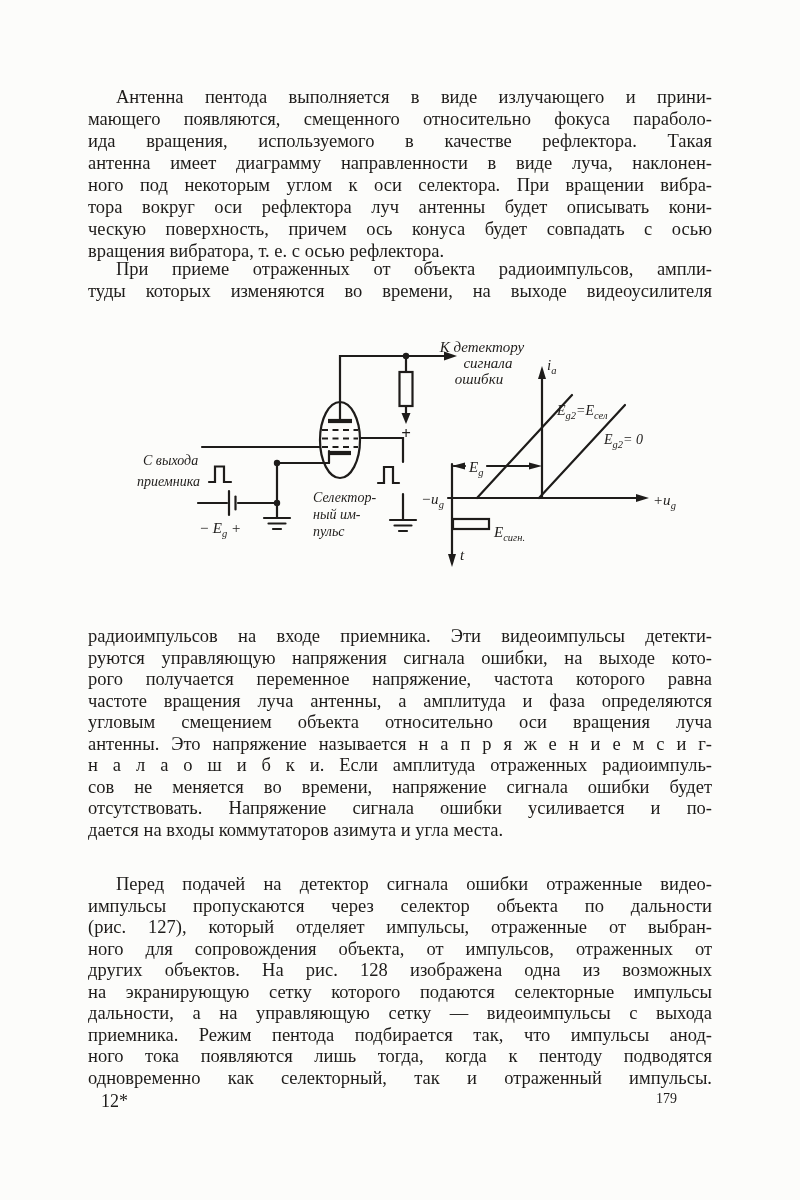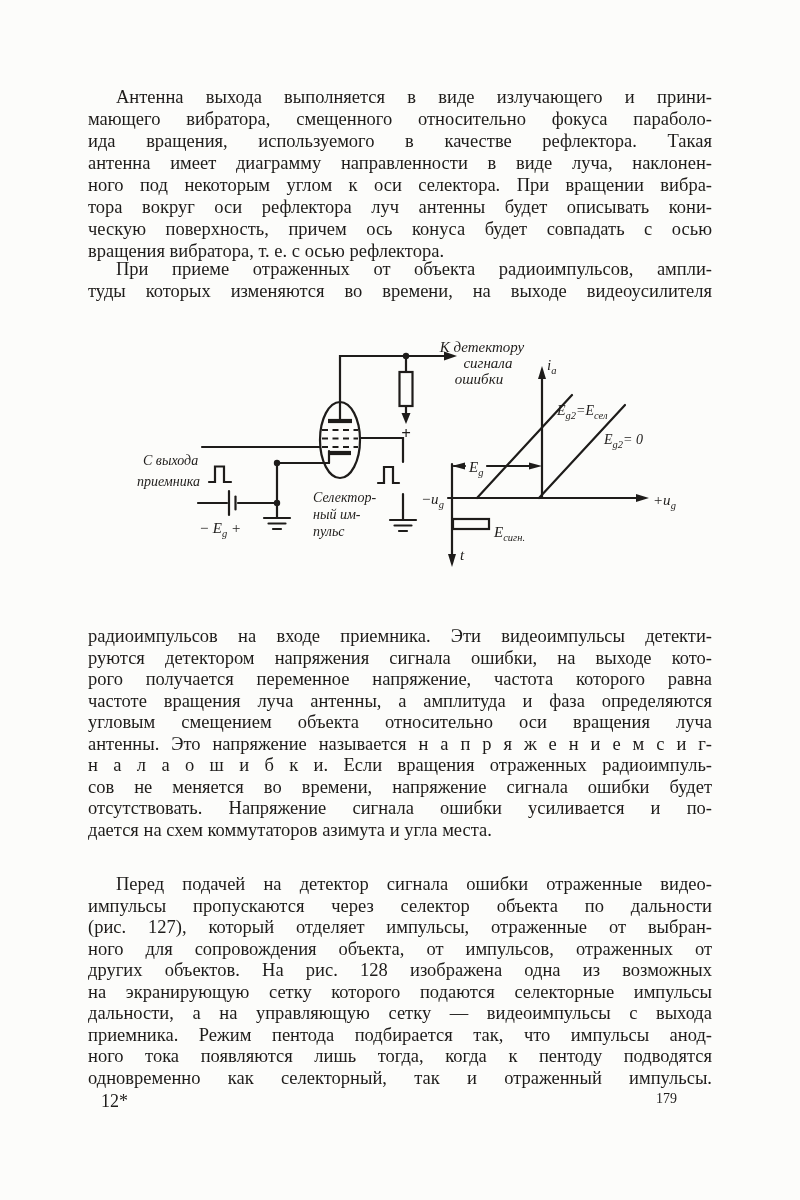--- a/index.html
+++ b/index.html
@@ -53,22 +53,22 @@
   .flabel .sub { font-size: 10.5px; }
   .flabel.small { font-size: 14px; }
   .plus { font-style: normal; font-size: 17px; font-weight: bold; }
 </style>
 </head>
 <body>
 
 <div class="page">
 
   <div class="para p1">
-      <div class="line indent">Антенна выхода выполняется в виде излучающего и прини-</div>
-      <div class="line">мающего вибратора, смещенного относительно фокуса параболо-</div>
+      <div class="line indent">Антенна пентода выполняется в виде излучающего и прини-</div>
+      <div class="line">мающего появляются, смещенного относительно фокуса параболо-</div>
       <div class="line">ида вращения, используемого в качестве рефлектора. Такая</div>
       <div class="line">антенна имеет диаграмму направленности в виде луча, наклонен-</div>
       <div class="line">ного под некоторым углом к оси селектора. При вращении вибра-</div>
       <div class="line">тора вокруг оси рефлектора луч антенны будет описывать кони-</div>
       <div class="line">ческую поверхность, причем ось конуса будет совпадать с осью</div>
       <div class="line last">вращения вибратора, т. е. с осью рефлектора.</div>
     </div>
   <div class="para p2">
       <div class="line indent">При приеме отраженных от объекта радиоимпульсов, ампли-</div>
       <div class="line">туды которых изменяются во времени, на выходе видеоусилителя</div>
@@ -162,29 +162,29 @@
       <text class="flabel small" x="422" y="79"><tspan>E</tspan><tspan class="sub" dy="4">g2</tspan><tspan dy="-4">=E</tspan><tspan class="sub" dy="4">сел</tspan></text>
       <text class="flabel small" x="469" y="108"><tspan>E</tspan><tspan class="sub" dy="4">g2</tspan><tspan dy="-4">= 0</tspan></text>
       <text class="flabel" x="359" y="201"><tspan>E</tspan><tspan class="sub" dy="4">сигн.</tspan></text>
       <text class="flabel" x="325" y="224">t</text>
     </svg>
   </div>
 
 
   <div class="para p3">
       <div class="line">радиоимпульсов на входе приемника. Эти видеоимпульсы детекти-</div>
-      <div class="line">руются детектором напряжения сигнала ошибки, на выходе кото-</div>
+      <div class="line">руются управляющую напряжения сигнала ошибки, на выходе кото-</div>
       <div class="line">рого получается переменное напряжение, частота которого равна</div>
       <div class="line">частоте вращения луча антенны, а амплитуда и фаза определяются</div>
       <div class="line">угловым смещением объекта относительно оси вращения луча</div>
       <div class="line">антенны. Это напряжение называется н а п р я ж е н и е м  с и г-</div>
-      <div class="line">н а л а  о ш и б к и.  Если вращения отраженных радиоимпуль-</div>
+      <div class="line">н а л а  о ш и б к и.  Если амплитуда отраженных радиоимпуль-</div>
       <div class="line">сов не меняется во времени, напряжение сигнала ошибки будет</div>
       <div class="line">отсутствовать. Напряжение сигнала ошибки усиливается и по-</div>
-      <div class="line last">дается на схем коммутаторов азимута и угла места.</div>
+      <div class="line last">дается на входы коммутаторов азимута и угла места.</div>
     </div>
   <div class="para p4">
       <div class="line indent">Перед подачей на детектор сигнала ошибки отраженные видео-</div>
       <div class="line">импульсы пропускаются через селектор объекта по дальности</div>
       <div class="line">(рис. 127), который отделяет импульсы, отраженные от выбран-</div>
       <div class="line">ного для сопровождения объекта, от импульсов, отраженных от</div>
       <div class="line">других объектов. На рис. 128 изображена одна из возможных</div>
       <div class="line">на экранирующую сетку которого подаются селекторные импульсы</div>
       <div class="line">дальности, а на управляющую сетку — видеоимпульсы с выхода</div>
       <div class="line">приемника. Режим пентода подбирается так, что импульсы анод-</div>

